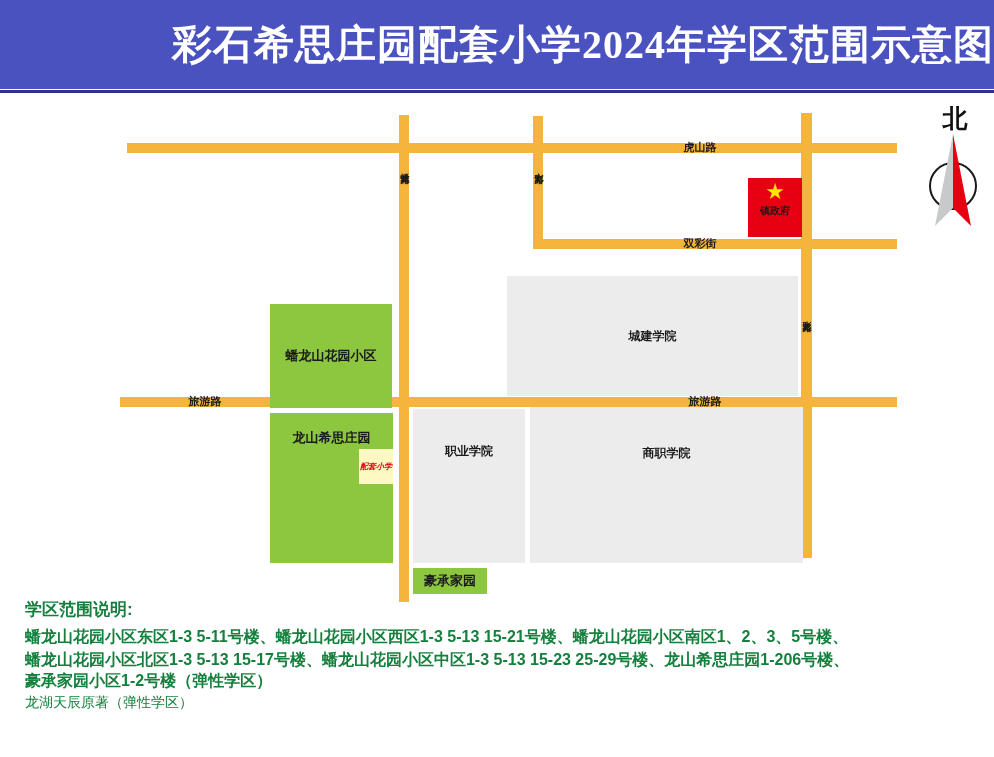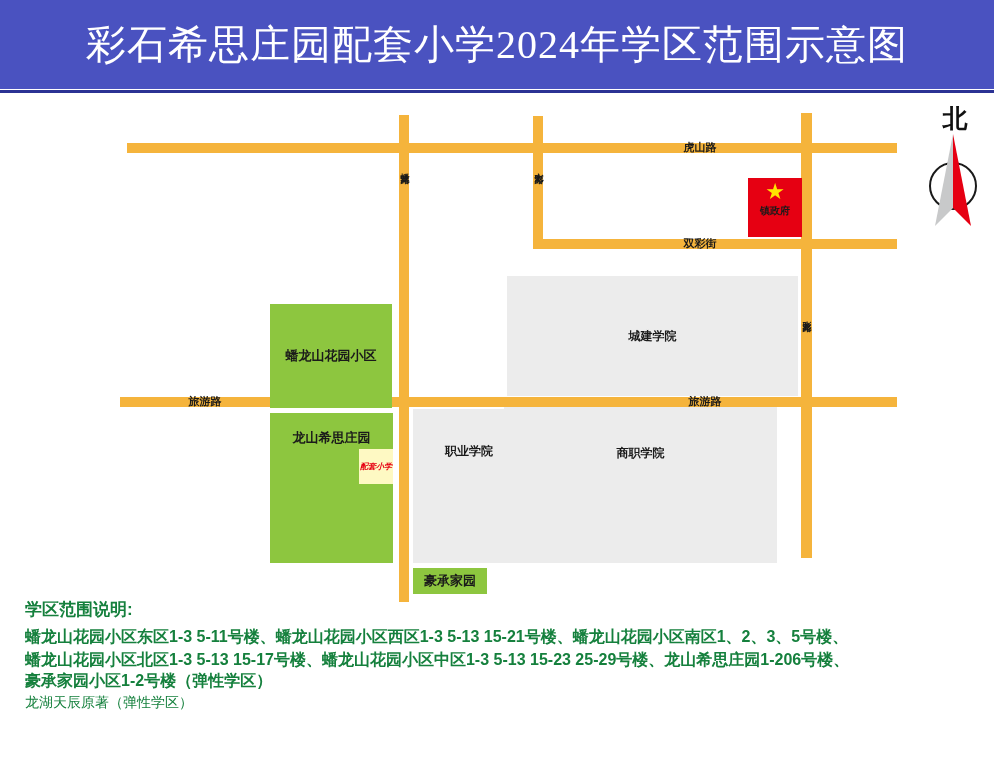--- a/index.html
+++ b/index.html
@@ -7,23 +7,23 @@
   .page {
     position:relative; width:994px; height:757px; background:#ffffff;
     font-family:"Liberation Sans", sans-serif; overflow:hidden;
   }
   
   .header {
     position:absolute; left:0; top:0; width:994px; height:89px;
     background:#4A52C0;
   }
   .header-title {
-    width:100%; height:89px; line-height:89px; text-align:center;
+    width:100%; height:89px; line-height:89px; text-align:right;
     color:#ffffff; font-family:"Liberation Serif", serif;
-    font-weight:400; font-size:40px; letter-spacing:1px; white-space:nowrap;
+    font-weight:700; font-size:40px; letter-spacing:1px; white-space:nowrap;
   }
   .header-underline {
     position:absolute; left:0; top:90px; width:994px; height:3px;
     background:#2B3294;
   }
   
   .road { position:absolute; background:#F5B43C; }
   .road-hushan   { left:127px; top:143px; width:770px; height:10px; }
   .road-shuangcai{ left:533px; top:239px; width:364px; height:10px; }
   .road-lvyou    { left:120px; top:397px; width:777px; height:10px; }
@@ -61,21 +61,21 @@
     display:flex; align-items:center; justify-content:center;font-style:italic; }
   .block-peitao .blk-label { font-size:8px; color:#E60012; letter-spacing:0; }
   .block-haocheng { left:413px; top:568px; width:74px; height:26px;
     display:flex; align-items:center; justify-content:center; }
   .block-haocheng .blk-label { font-size:13px; }
   .block-chengjian { left:507px; top:276px; width:291px; height:120px;
     display:flex; align-items:center; justify-content:flex-start; }
   .block-chengjian .blk-label { font-size:12px; }
   .block-zhiye { left:413px; top:409px; width:112px; height:154px; }
   .block-zhiye .blk-label { font-size:12px; padding-top:34px; }
-  .block-shangzhi { left:504px; top:407px; width:273px; height:156px; }
+  .block-shangzhi { left:530px; top:407px; width:273px; height:156px; }
   .block-shangzhi .blk-label { font-size:12px; padding-top:38px; }
   .block-zhengfu { left:748px; top:178px; width:54px; height:59px; background:#E60012;
     display:flex; flex-direction:column; align-items:center; }
   .zhengfu-star { font-size:22px; line-height:26px; color:#FFE600; margin-top:1px; }
   .block-zhengfu .blk-label { font-size:10px; line-height:12px; }
   
   .compass-north {
     position:absolute; left:935px; top:102px; width:40px; text-align:center;
     font-size:25px; font-weight:700; color:#111;
   }

